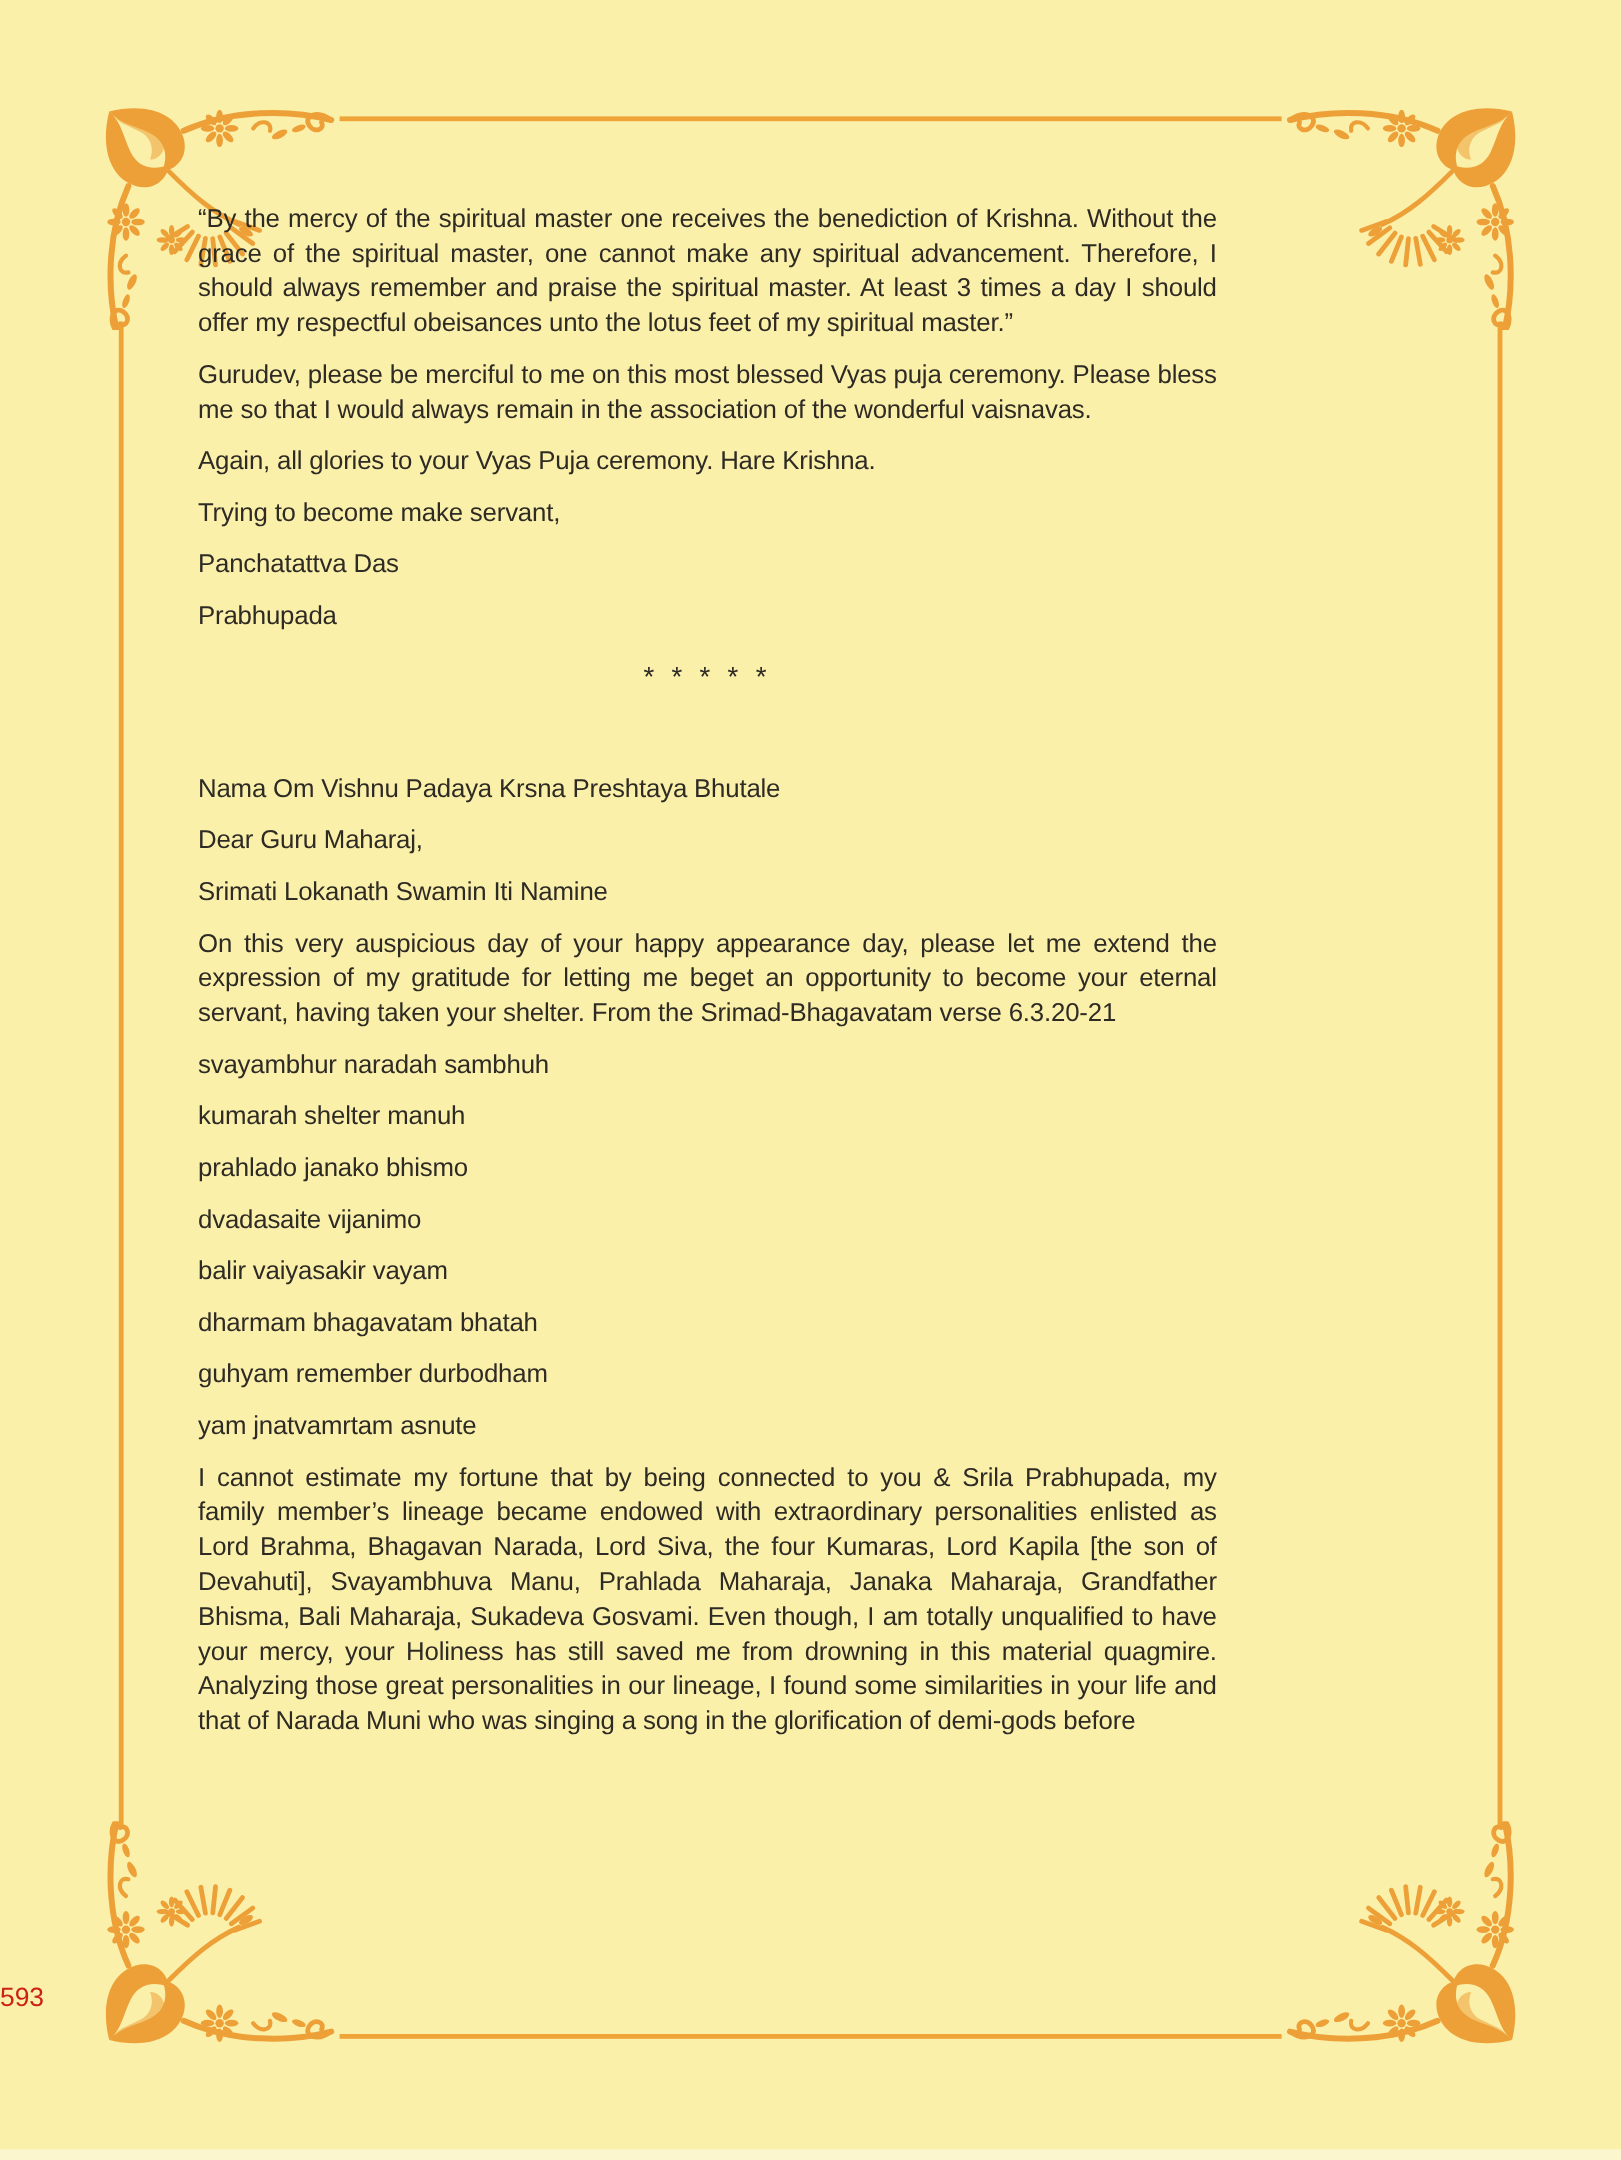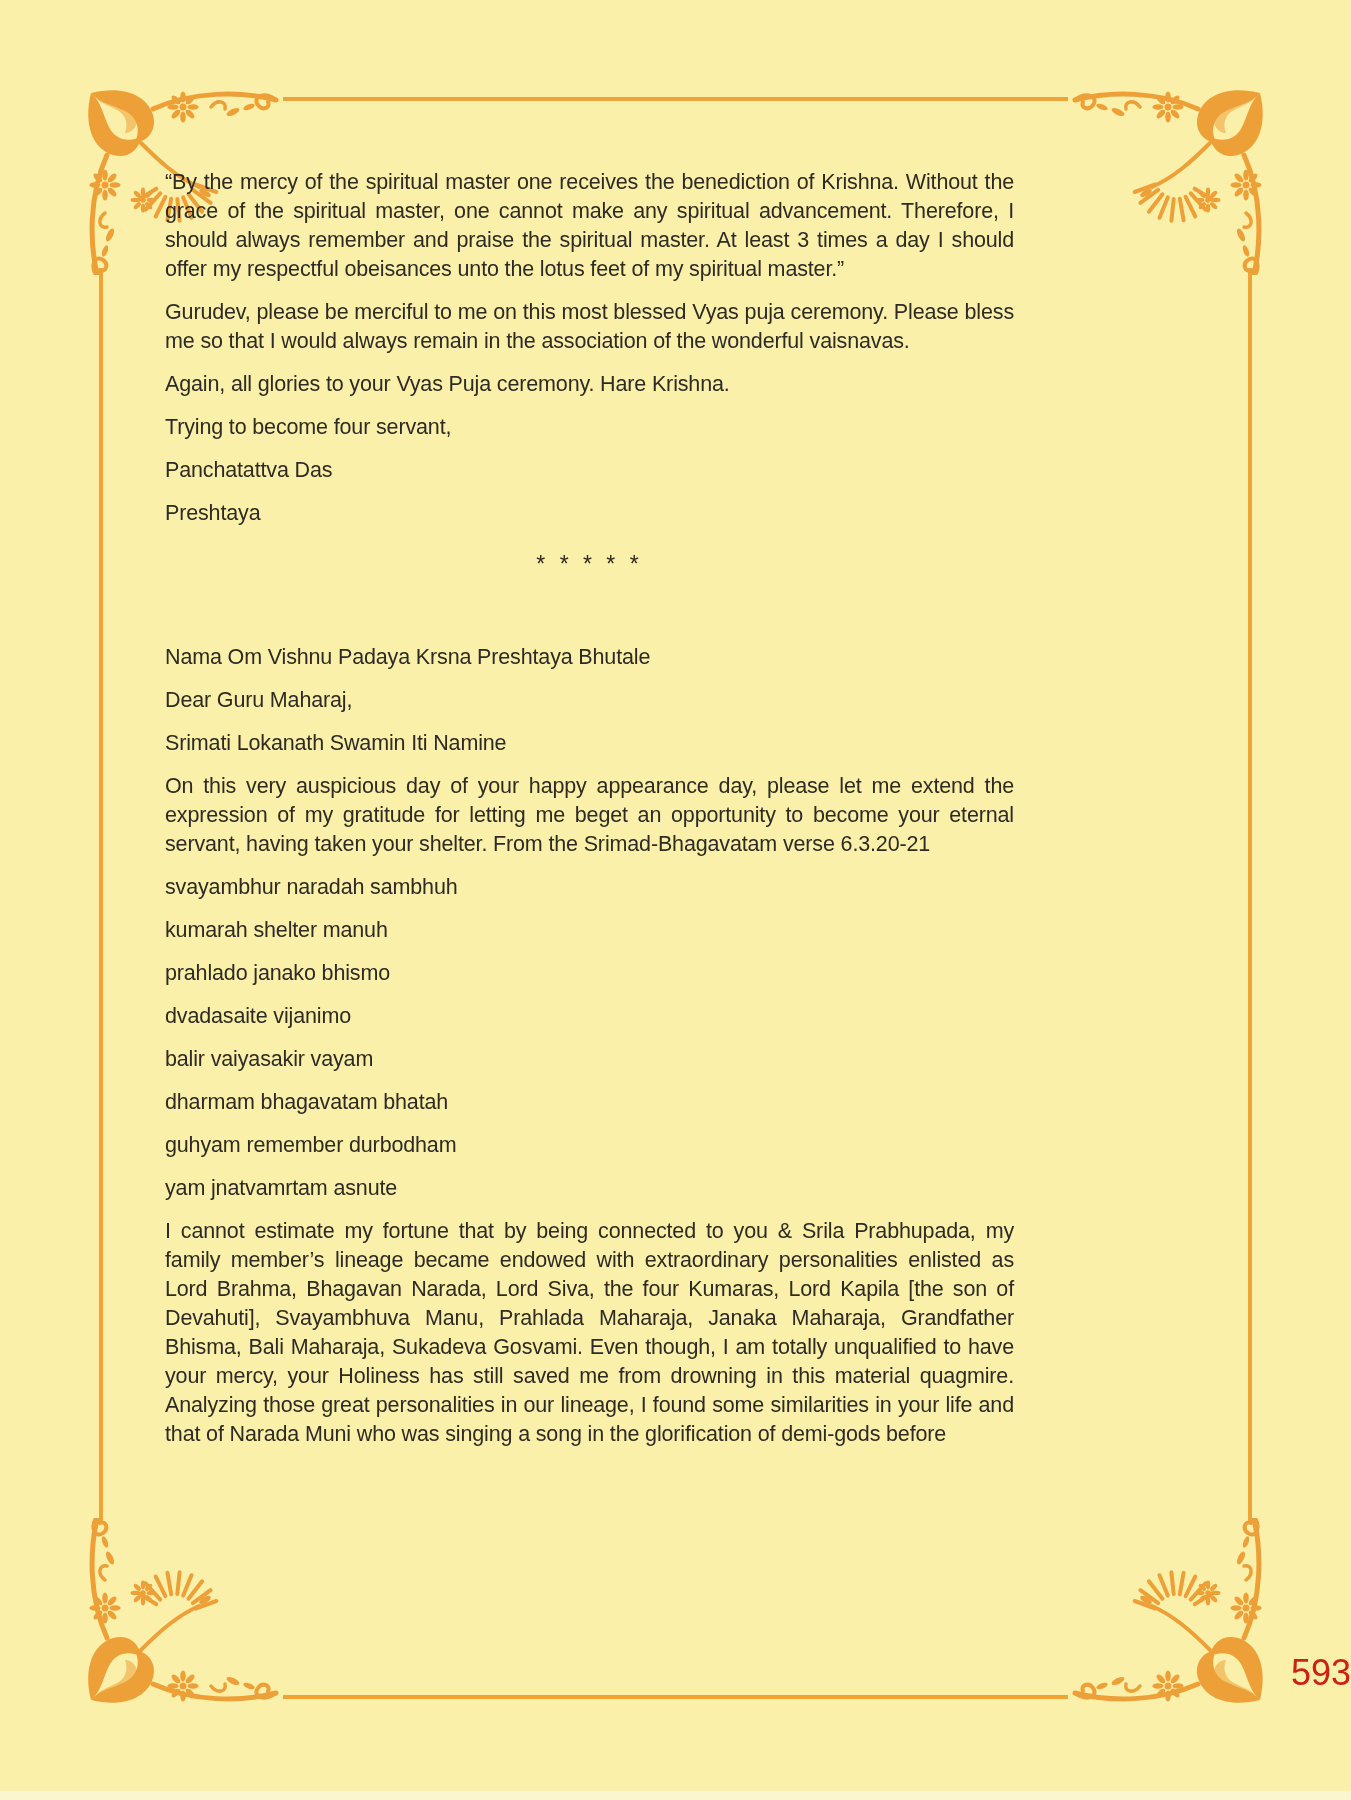--- a/index.html
+++ b/index.html
@@ -31,21 +31,21 @@
   }
   .content p{margin:0 0 14px 0;}
   p.justify{text-align:justify;}
   p.separator{
     text-align:center;margin:22px 0 64px 0;
     font-size:23px;letter-spacing:4px;color:#2E2A24;
   }
   
   .page-number{
     position:absolute;left:0;right:0;top:1652px;
-    text-align:right;color:#CC2116;font-size:36px;
+    text-align:left;color:#CC2116;font-size:22px;
   }
   .bottom-strip{
     position:absolute;left:0;right:0;bottom:0;height:9px;background:#FCF6CF;
   }
 </style>
 </head>
 <body>
 
 <div class="page">
 
@@ -148,23 +148,23 @@
   <div class="corner br">
     <svg>
         <use href="#flourish"></use>
       </svg>
   </div>
 
   <main class="content">
     <p class="justify">“By the mercy of the spiritual master one receives the benediction of Krishna. Without the grace of the spiritual master, one cannot make any spiritual advancement. Therefore, I should always remember and praise the spiritual master. At least 3 times a day I should offer my respectful obeisances unto the lotus feet of my spiritual master.”</p>
     <p class="justify">Gurudev, please be merciful to me on this most blessed Vyas puja ceremony. Please bless me so that I would always remain in the association of the wonderful vaisnavas.</p>
     <p>Again, all glories to your Vyas Puja ceremony. Hare Krishna.</p>
-    <p>Trying to become four servant,</p>
+    <p>Trying to become make servant,</p>
     <p>Panchatattva Das</p>
-    <p>Preshtaya</p>
+    <p>Prabhupada</p>
 
     <p class="separator">* * * * *</p>
 
     <p>Nama Om Vishnu Padaya Krsna Preshtaya Bhutale</p>
     <p>Dear Guru Maharaj,</p>
     <p>Srimati Lokanath Swamin Iti Namine</p>
     <p class="justify">On this very auspicious day of your happy appearance day, please let me extend the expression of my gratitude for letting me beget an opportunity to become your eternal servant, having taken your shelter. From the Srimad-Bhagavatam verse 6.3.20-21</p>
 
     <p>svayambhur naradah sambhuh</p>
     <p>kumarah shelter manuh</p>

